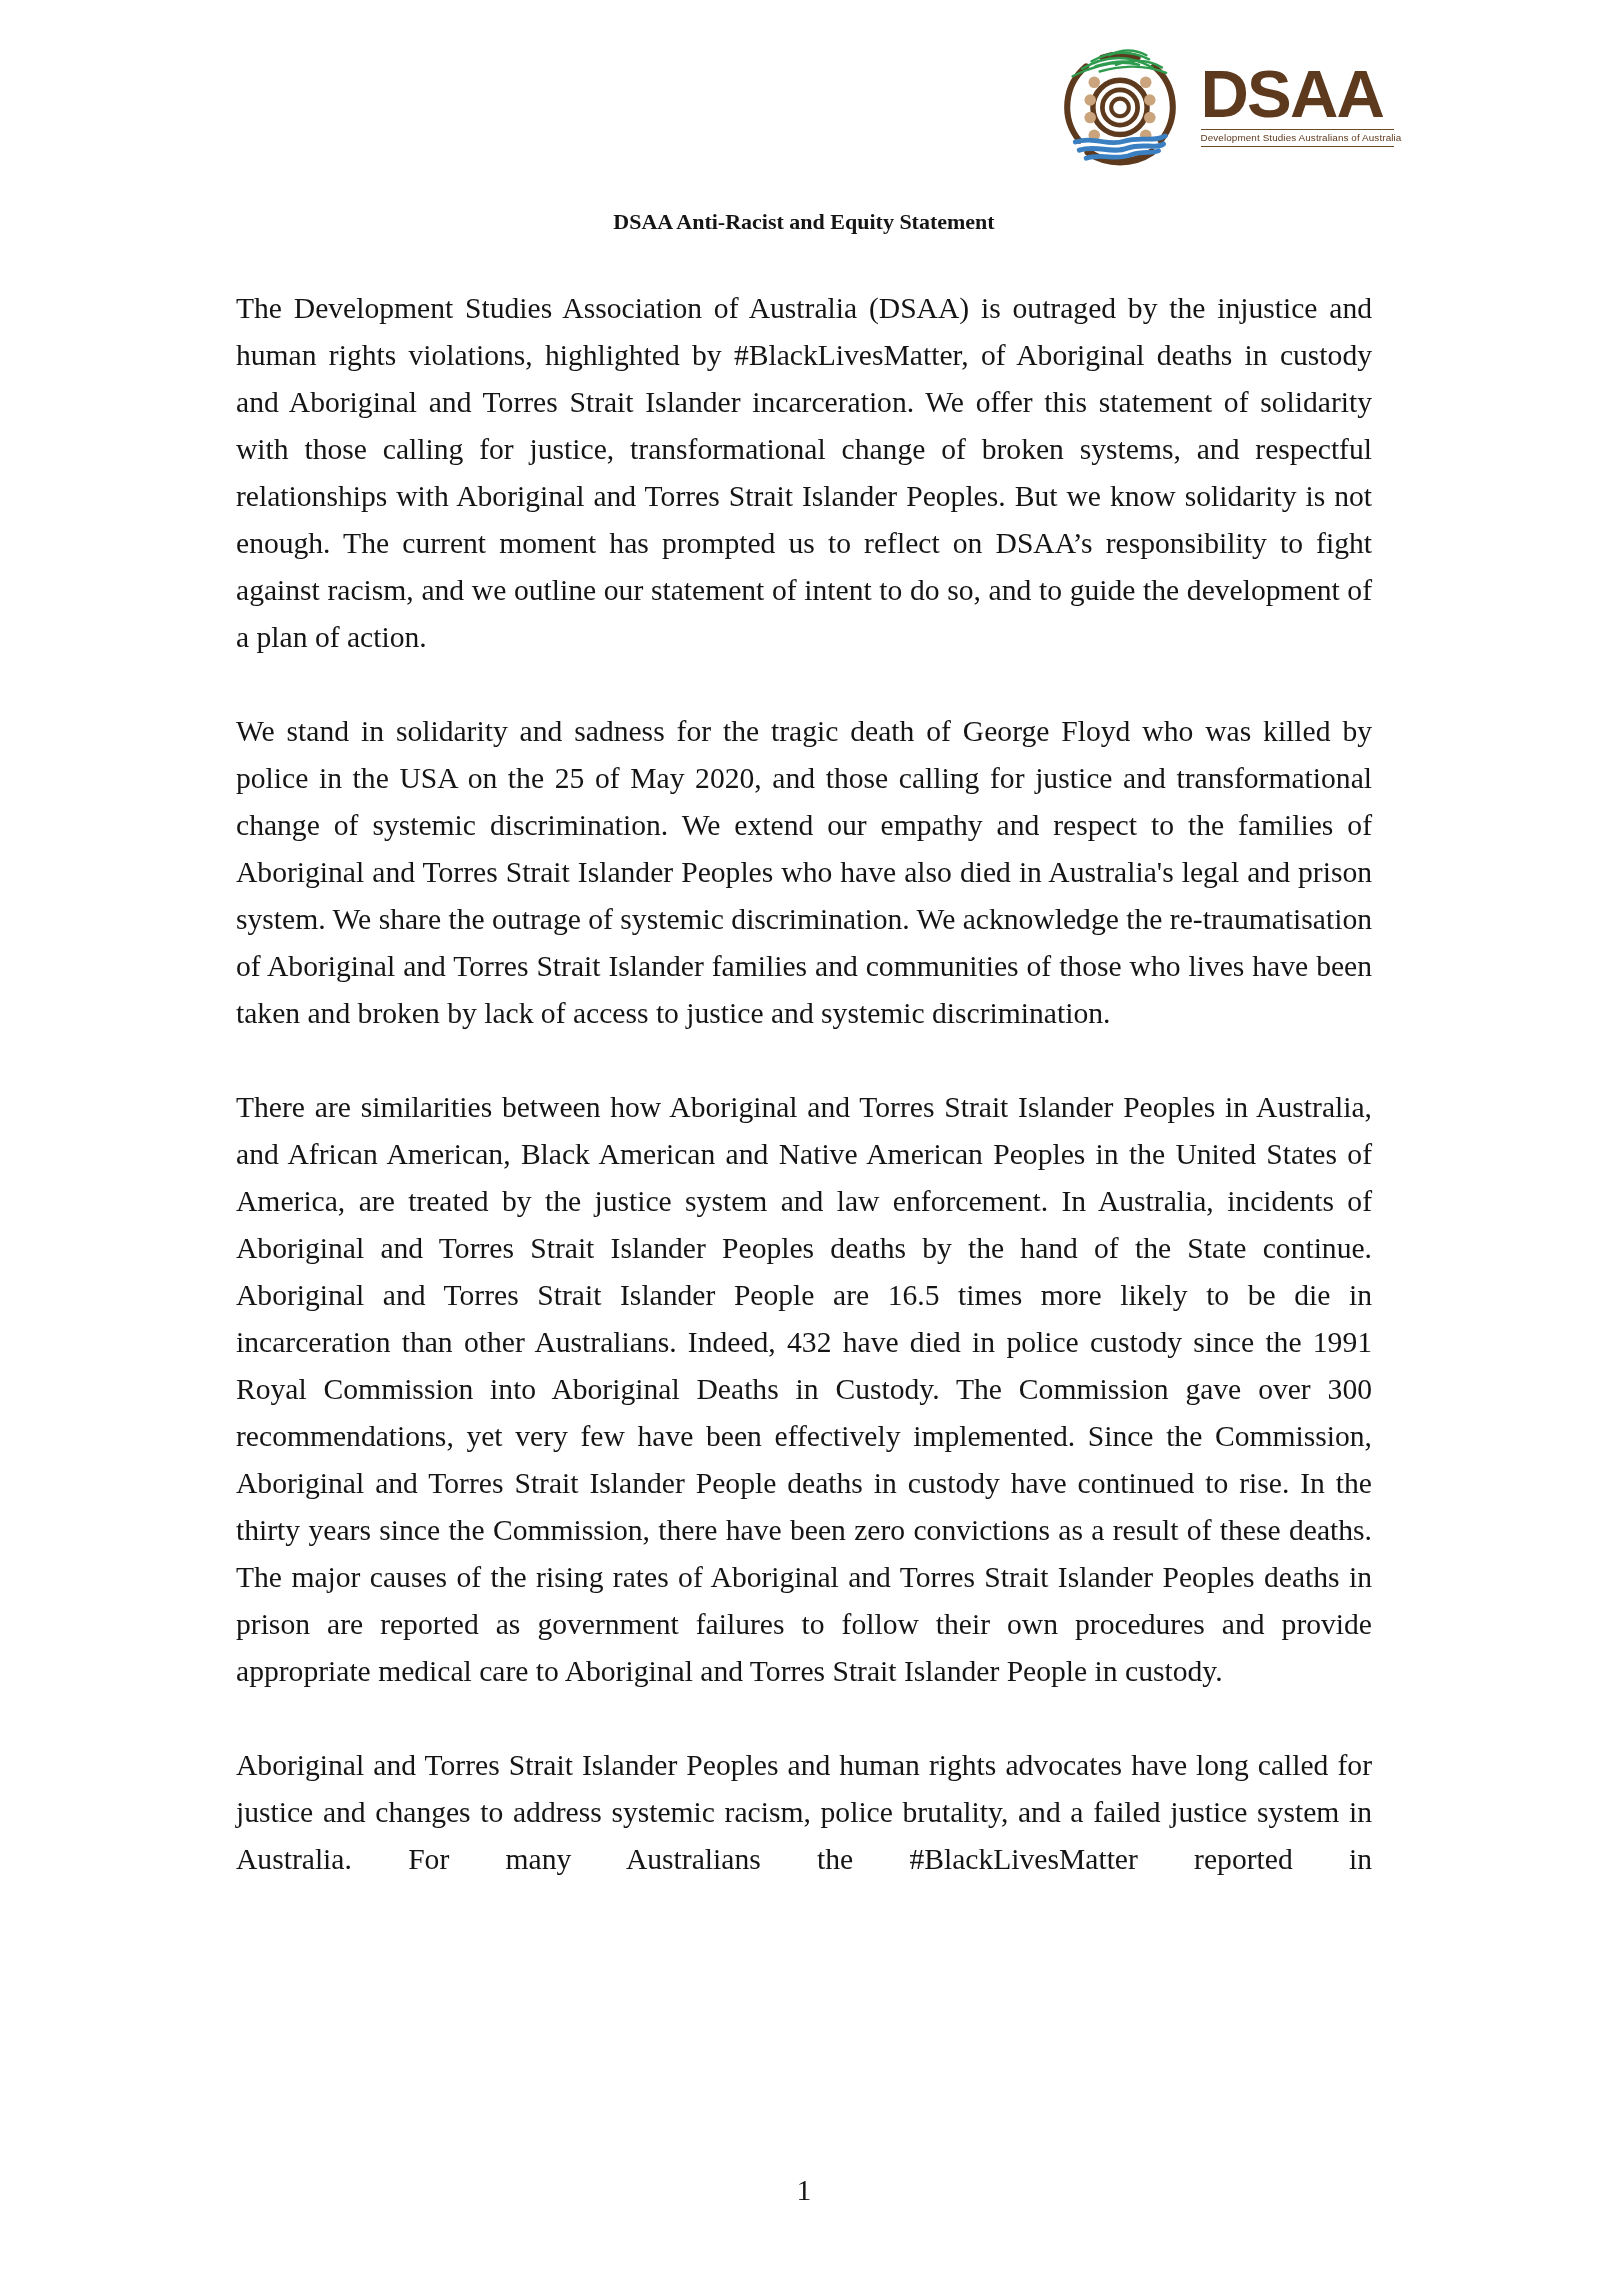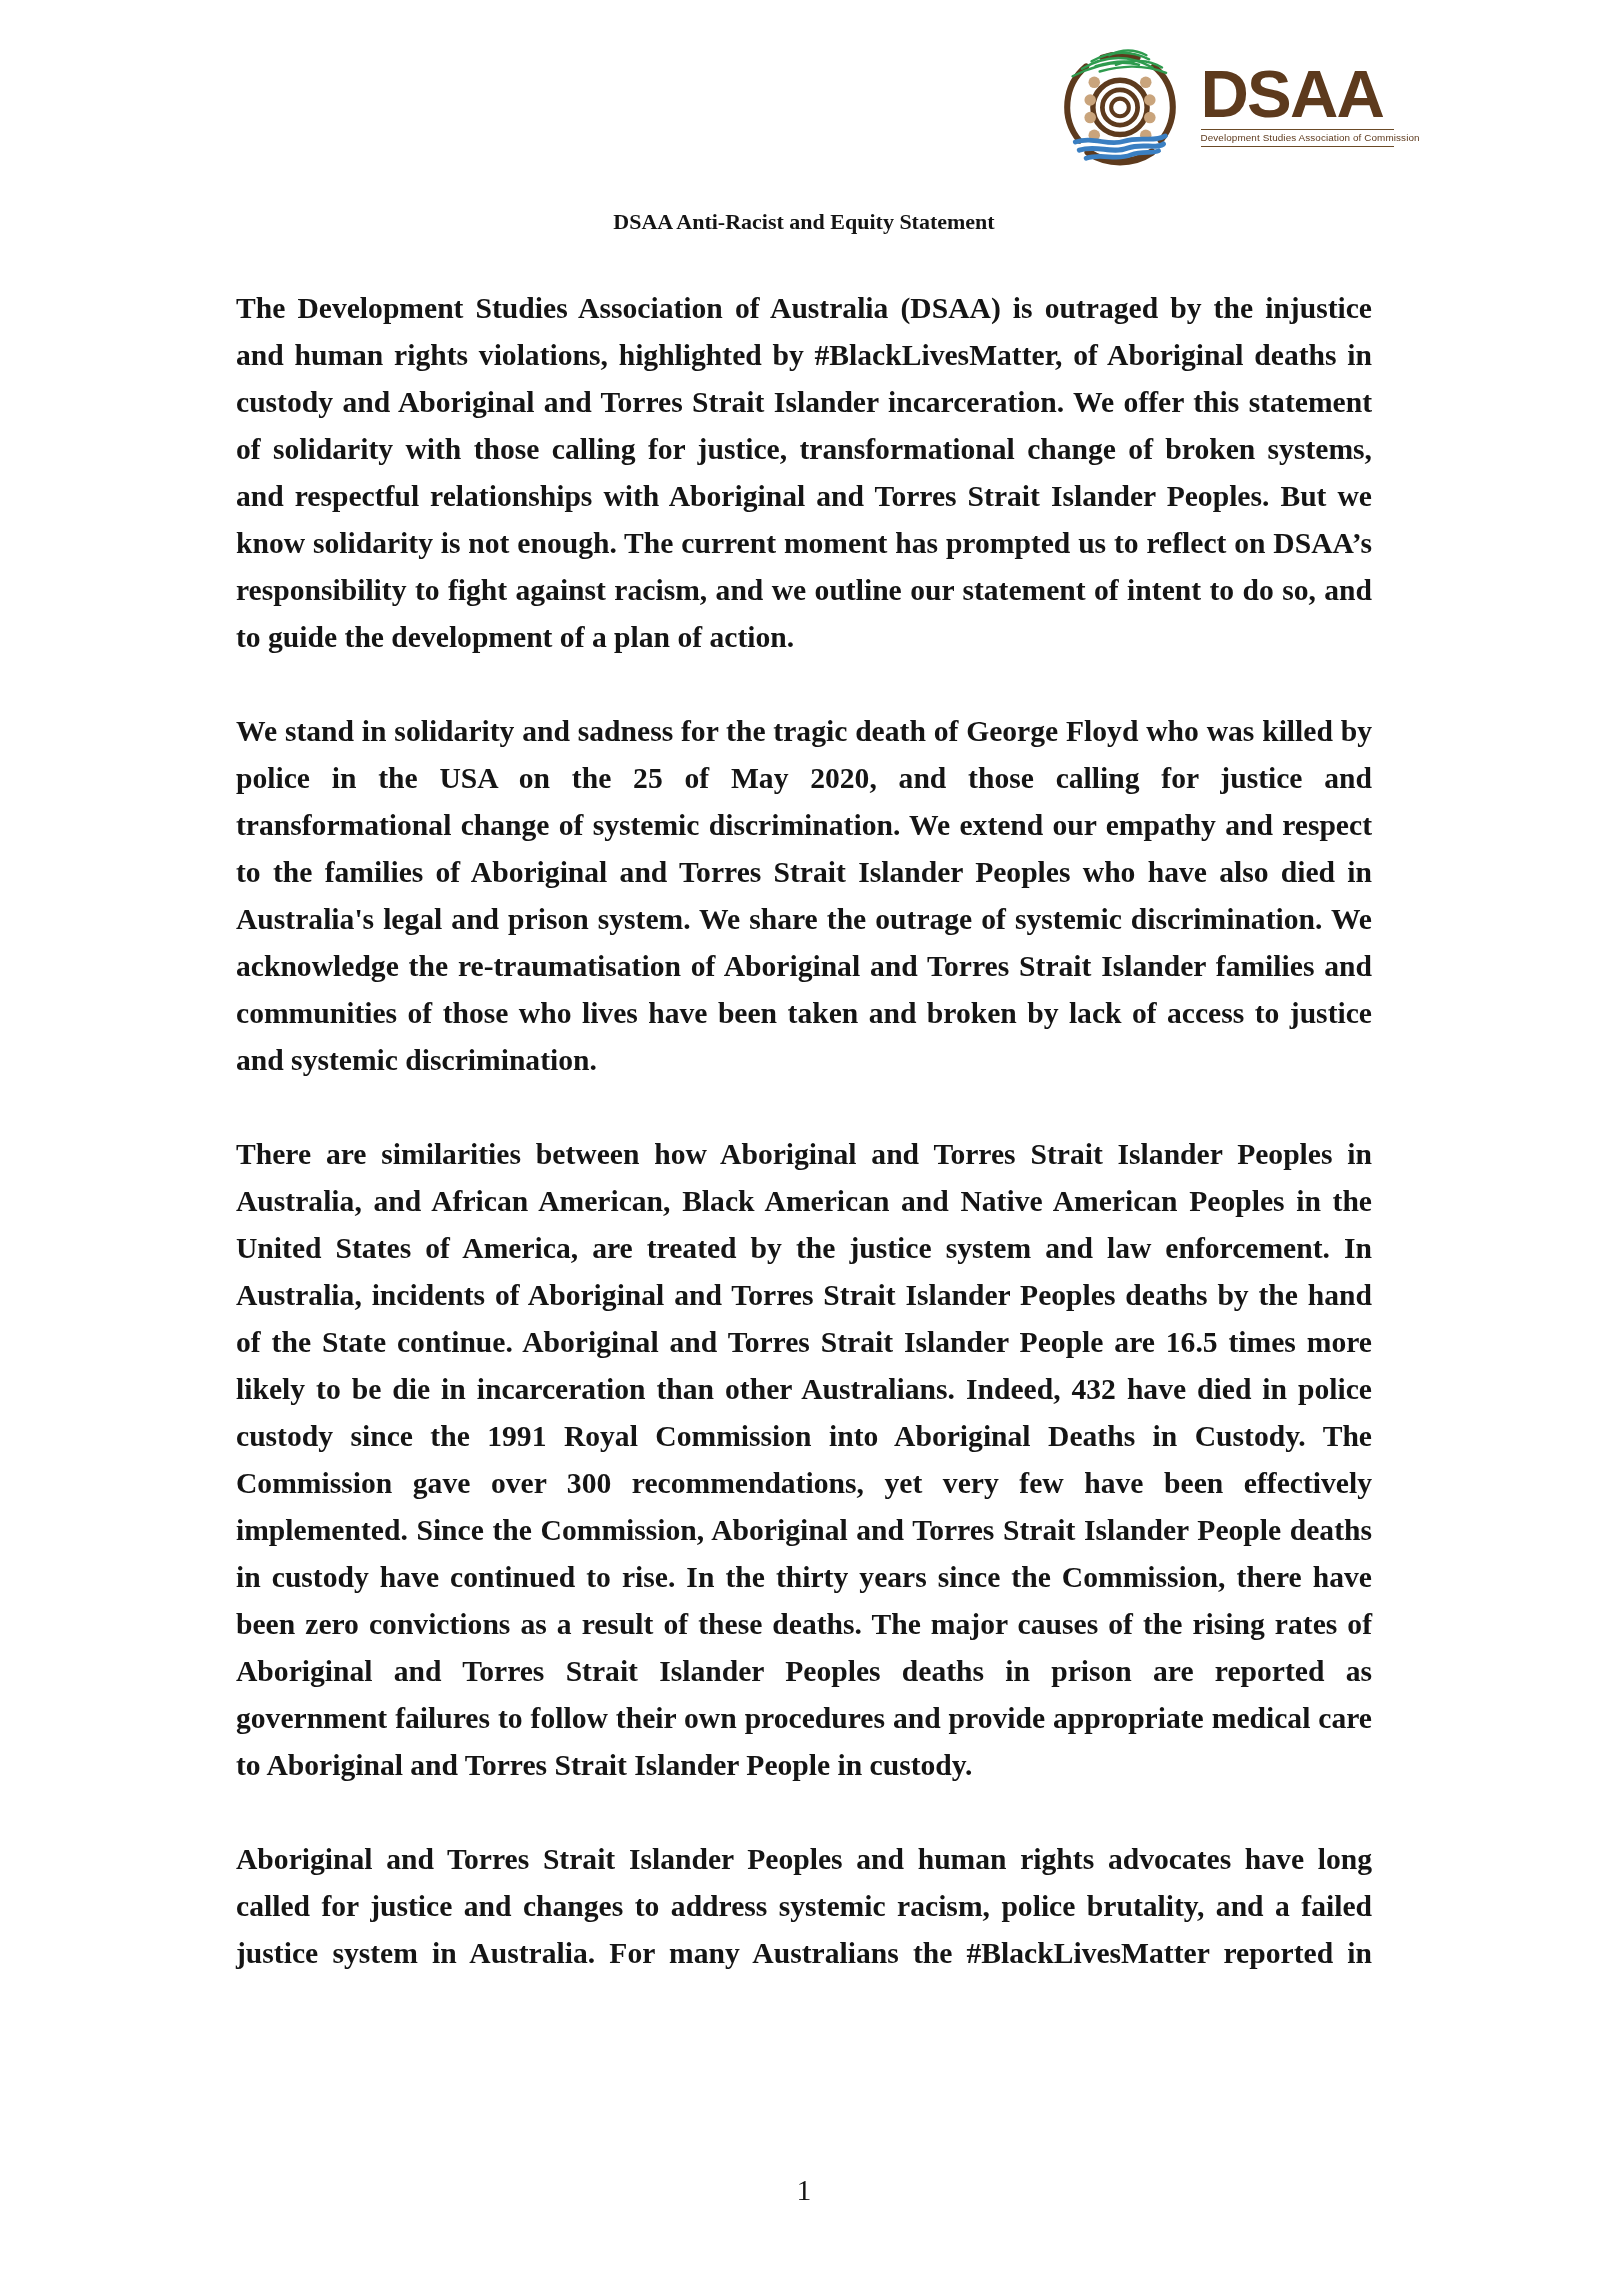--- a/index.html
+++ b/index.html
@@ -70,21 +70,21 @@
   }
   .content {
     position: absolute;
     top: 285px;
     left: 236px;
     width: 1136px;
     font-size: 29.6px;
     line-height: 47px;
     text-align: justify;
   }
-  .content p { margin: 0 0 47px 0; font-weight: bold; }
+  .content p { margin: 0 0 47px 0; }
   .section-heading { font-style: italic; }
   .body-continued { text-align-last: justify; }
   .page-number {
     position: absolute;
     top: 2171px;
     left: 236px;
     width: 1136px;
     text-align: center;
     font-size: 29.6px;
     line-height: 39px;
@@ -136,21 +136,21 @@
 
         <g fill="none" stroke="#3a7fc2" stroke-linecap="round">
           <path d="M 34 152 C 62 143, 82 159, 106 151 C 130 143, 150 153, 167 143" stroke-width="7"></path>
           <path d="M 40 164 C 66 156, 88 170, 111 161 C 134 153, 152 163, 164 155" stroke-width="7.5"></path>
           <path d="M 50 176 C 74 168, 94 180, 116 171 C 134 164, 148 170, 157 165" stroke-width="7"></path>
         </g>
       </svg>
     </span>
     <span class="wordmark">
       <span class="acronym">DSAA</span>
-      <span class="tagline">Development Studies Association of Commission</span>
+      <span class="tagline">Development Studies Australians of Australia</span>
     </span>
   </header>
 
   <h1 class="title">DSAA Anti-Racist and Equity Statement</h1>
 
   <main class="content" id="content">
       <p>The Development Studies Association of Australia (DSAA) is outraged by the injustice and human rights violations, highlighted by #BlackLivesMatter, of Aboriginal deaths in custody and Aboriginal and Torres Strait Islander incarceration.  We offer this statement of solidarity with those calling for justice, transformational change of broken systems, and respectful relationships with Aboriginal and Torres Strait Islander Peoples. But we know solidarity is not enough. The current moment has prompted us to reflect on DSAA’s responsibility to fight against racism, and we outline our statement of intent to do so, and to guide the development of a plan of action.</p>
       <p>We stand in solidarity and sadness for the tragic death of George Floyd who was killed by police in the USA on the 25 of May 2020, and those calling for justice and transformational change of systemic discrimination. We extend our empathy and respect to the families of Aboriginal and Torres Strait Islander Peoples who have also died in Australia's legal and prison system. We share the outrage of systemic discrimination. We acknowledge the re-traumatisation of Aboriginal and Torres Strait Islander families and communities of those who lives have been taken and broken by lack of access to justice and systemic discrimination.</p>
       <p>There are similarities between how Aboriginal and Torres Strait Islander Peoples in Australia, and African American, Black American and Native American Peoples in the United States of America, are treated by the justice system and law enforcement. In Australia, incidents of Aboriginal and Torres Strait Islander Peoples deaths by the hand of the State continue. Aboriginal and Torres Strait Islander People are 16.5 times more likely to be die in incarceration than other Australians. Indeed, 432 have died in police custody since the 1991 Royal Commission into Aboriginal Deaths in Custody. The Commission gave over 300 recommendations, yet very few have been effectively implemented.  Since the Commission, Aboriginal and Torres Strait Islander People deaths in custody have continued to rise. In the thirty years since the Commission, there have been zero convictions as a result of these deaths. The major causes of the rising rates of Aboriginal and Torres Strait Islander Peoples deaths in prison are reported as government failures to follow their own procedures and provide appropriate medical care to Aboriginal and Torres Strait Islander People in custody.</p>
       <p class="body-continued">Aboriginal and Torres Strait Islander Peoples and human rights advocates have long called for justice and changes to address systemic racism, police brutality, and a failed justice system in Australia. For many Australians the #BlackLivesMatter reported in</p>

